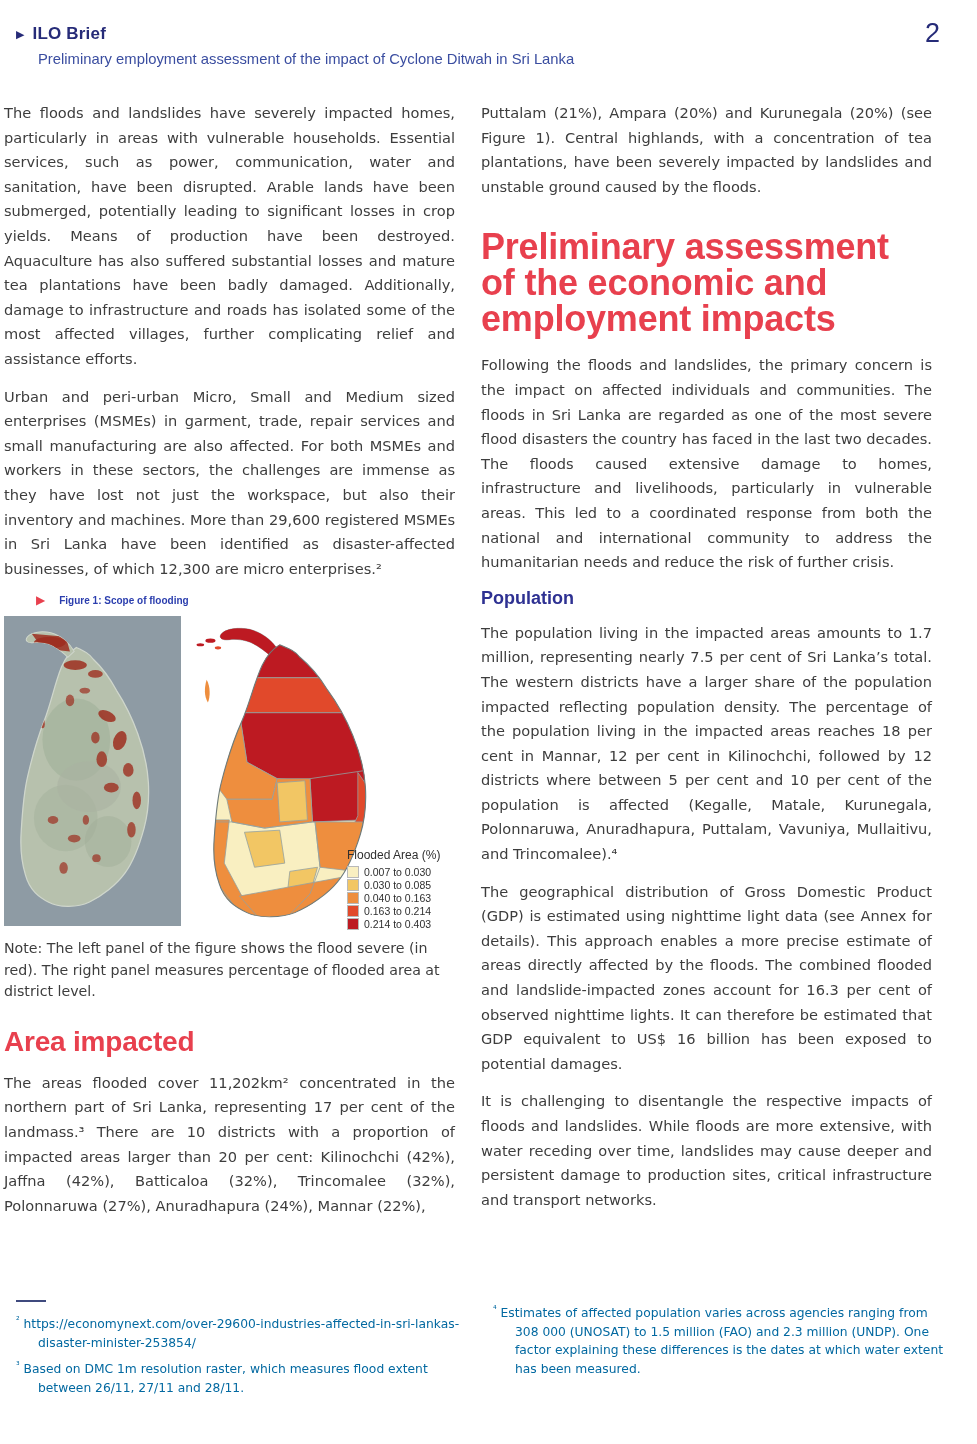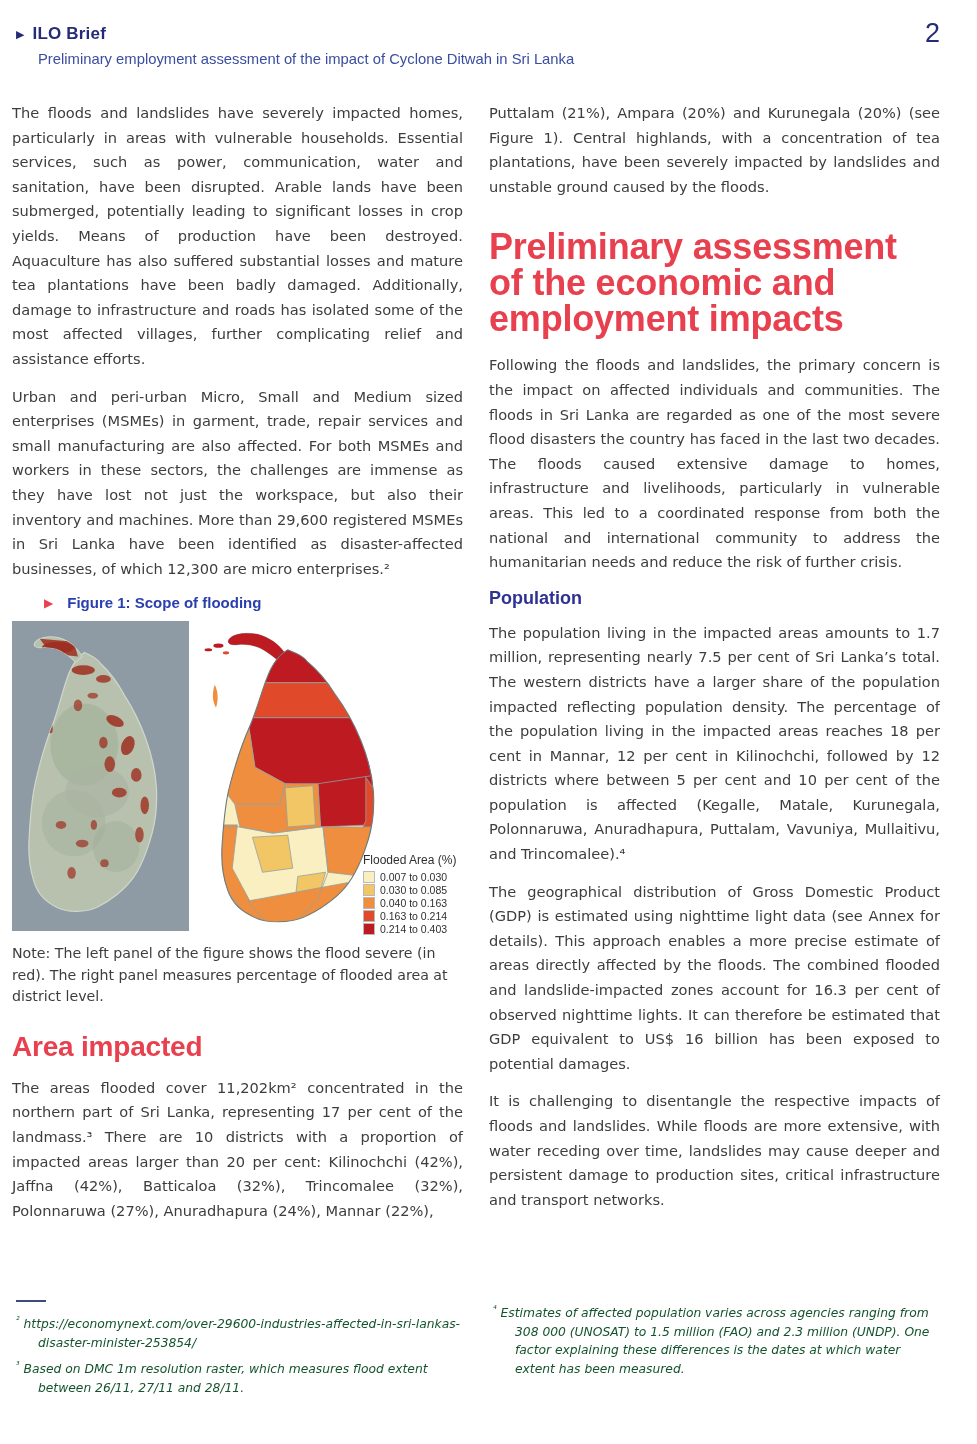--- a/index.html
+++ b/index.html
@@ -12,49 +12,49 @@
   }
   .page{position:relative;width:977px;height:1444px;}
   
   .header{padding:24px 35px 0 16px;position:relative;}
   .brand-row{display:flex;align-items:center;gap:8px;}
   .tri{font-size:11px;line-height:1;color:var(--navy,#262b78);}
   .brand{font-family:"Liberation Sans",sans-serif;font-weight:bold;font-size:17px;color:var(--navy,#262b78);letter-spacing:.2px;}
   .subtitle{margin:7px 0 0 22px;font-family:"Liberation Sans",sans-serif;font-size:14.8px;color:var(--subblue,#3a4da0);}
   .pagenum{position:absolute;top:18px;right:37px;font-family:"Liberation Sans",sans-serif;font-size:27px;color:var(--navy,#262b78);}
   
-  .cols{display:flex;gap:26px;padding:34px 35px 0 12px;}
+  .cols{display:flex;gap:26px;padding:34px 35px 0 4px;}
   .col{width:451px;flex:0 0 451px;}
   p.body{font-size:14.6px;line-height:24.6px;text-align:justify;margin:0 0 13px 0;color:var(--body,#3d3d3d);}
   
   h1.redhead{font-family:"Liberation Sans",sans-serif;font-weight:bold;color:var(--red,#e8404e);
     font-size:36px;line-height:36px;margin:30px 0 16px 0;letter-spacing:-.2px;}
   h2.redhead{font-family:"Liberation Sans",sans-serif;font-weight:bold;color:var(--red,#e8404e);
     font-size:28px;line-height:34px;margin:22px 0 12px 0;letter-spacing:-.2px;}
   h3.bluehead{font-family:"Liberation Sans",sans-serif;font-weight:bold;color:var(--bluehead,#2e3192);
     font-size:18px;margin:10px 0 12px 0;}
   
   .figcap{display:flex;align-items:center;gap:14px;margin:12px 0 10px 32px;}
   .figcap .tri-red{color:var(--red,#e8404e);font-size:12px;line-height:1;}
-  .figcap .cap{font-family:"Liberation Sans",sans-serif;font-weight:bold;font-size:15px;color:#2b3eae;}
+  .figcap .cap{font-family:"Liberation Sans",sans-serif;font-weight:bold;font-size:10px;color:#2b3eae;}
   .figure{position:relative;width:451px;height:312px;margin:0 0 10px 0;}
   .figure svg{display:block;}
   .fig-left{position:absolute;left:0;top:0;}
   .fig-right{position:absolute;left:177px;top:0;}
-  .legend{position:absolute;right:0;top:232px;width:100px;}
+  .legend{position:absolute;right:8px;top:232px;width:100px;}
   .legend-title{font-family:"Liberation Sans",sans-serif;font-size:12px;color:#2f2f2f;margin-bottom:4px;white-space:nowrap;}
   .legend-row{display:flex;align-items:center;gap:5px;margin-bottom:1px;}
   .legend-swatch{width:12px;height:12px;flex:0 0 12px;border:1px solid #b9b9b9;box-sizing:border-box;}
   .legend-label{font-family:"Liberation Sans",sans-serif;font-size:10.5px;color:#2f2f2f;white-space:nowrap;}
   .note{font-size:14.2px;line-height:21.5px;margin:8px 0 0 0;color:var(--body,#3d3d3d);}
   
   .footnotes{position:absolute;top:1300px;left:16px;width:926px;display:flex;gap:26px;}
   .fncol{width:451px;flex:0 0 451px;}
   .fnrule{width:30px;height:2px;background:#3f4a7e;margin-bottom:9px;}
-  .footnote{font-size:12.3px;line-height:18.5px;color:#14532d;padding-left:22px;text-indent:-22px;margin-bottom:4px;font-style:italic;}
+  .footnote{font-size:12.3px;line-height:18.5px;color:#0369a1;padding-left:22px;text-indent:-22px;margin-bottom:4px;}
   .footnote sup{font-size:9px;}
 </style>
 </head>
 <body>
 
 <div class="page">
 
   <div class="header">
     <div class="brand-row">
       <span class="tri">▶</span>

